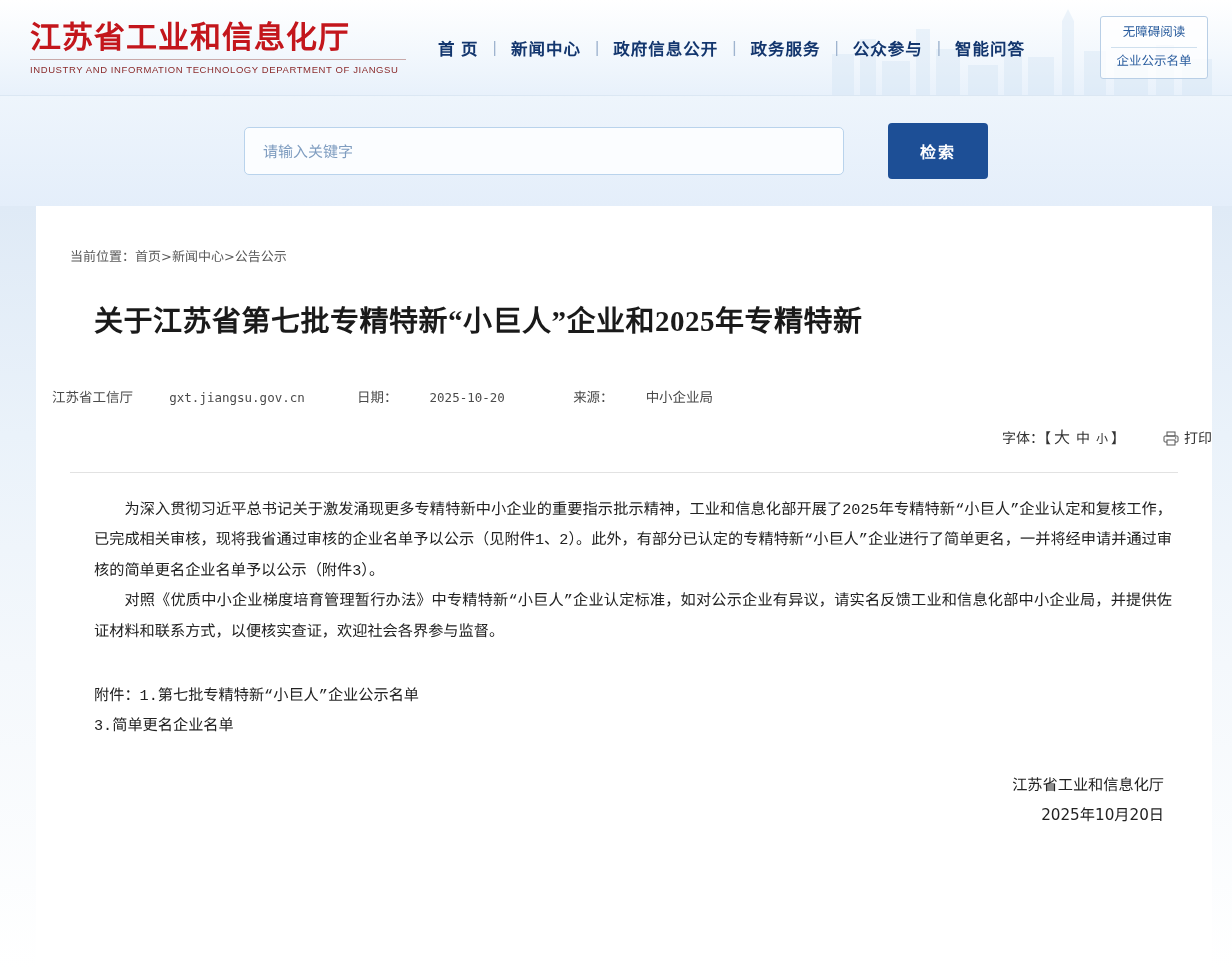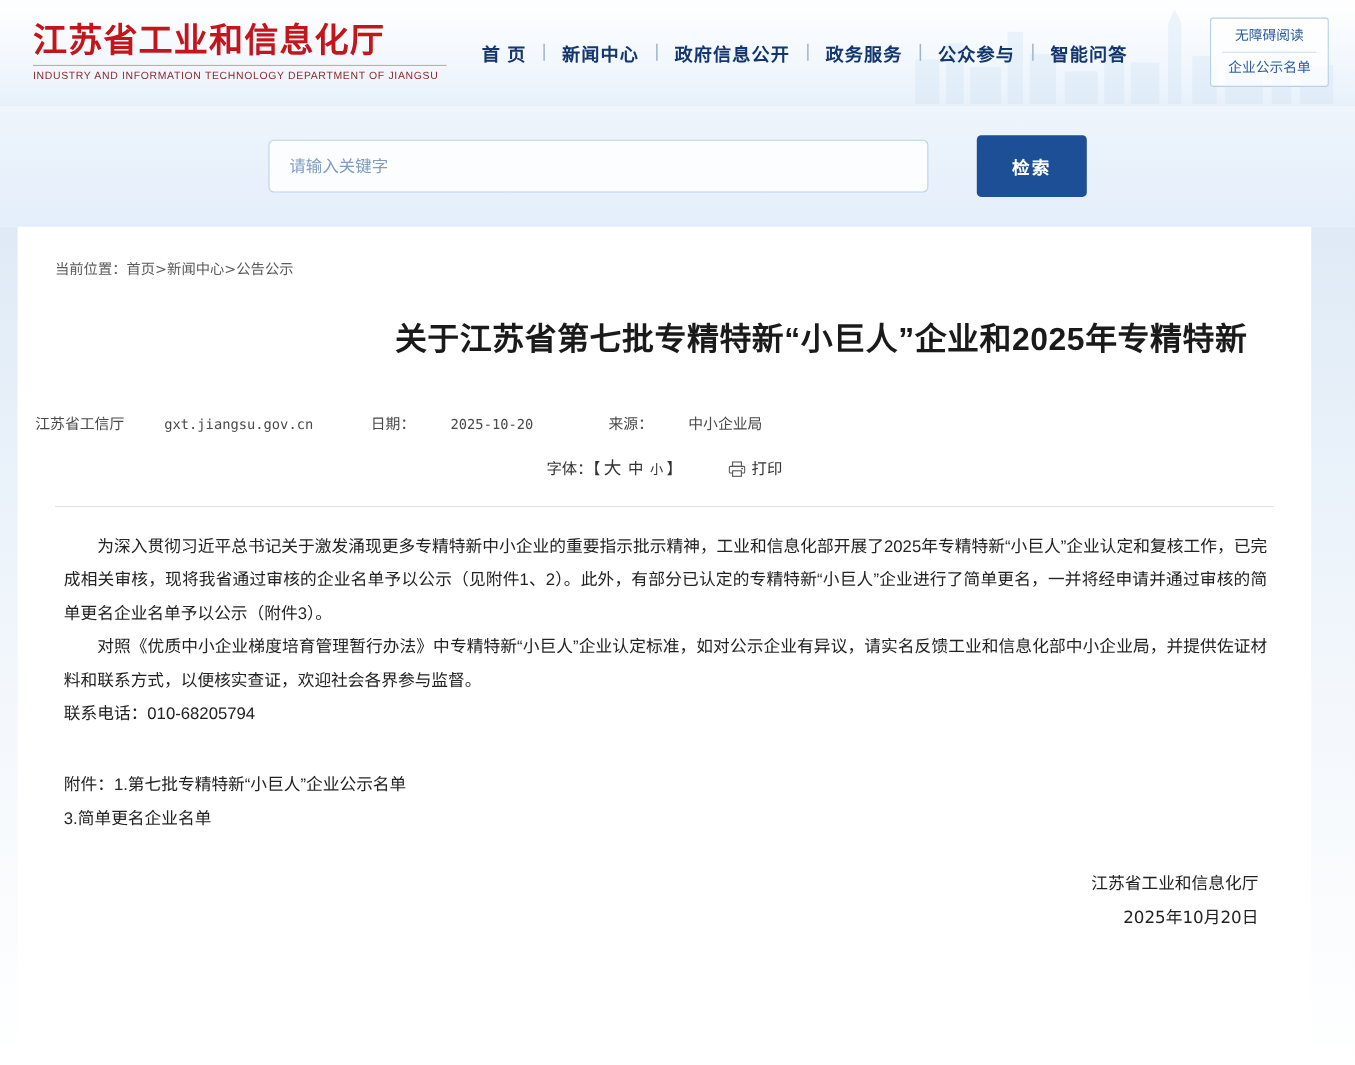--- a/index.html
+++ b/index.html
@@ -131,79 +131,79 @@
 
   
   .page-wrap {
     position: relative;
     height: 762px;
     background: linear-gradient(180deg, #dfeaf6 0%, #eaf2fa 30%, #f4f8fc 60%, #ffffff 100%);
     overflow: hidden;
   }
   .content-card {
     position: absolute;
-    left: 16px;
+    left: 36px;
     top: 0;
     width: 1176px;
     min-height: 762px;
     background: #ffffff;
-    padding: 4px 0 20px 0;
+    padding: 16px 0 20px 0;
   }
   .breadcrumb {
     padding: 24px 0 0 34px;
     font-size: 13px;
     color: #5a5a5a;
     font-family: "DejaVu Sans", "Liberation Sans", sans-serif;
   }
 
   .doc-title {
     margin: 34px auto 0;
     width: 1060px;
-    text-align: right;
-    font-family: Liberation Sans, sans-serif;
+    text-align: left;
+    font-family: Liberation Serif, serif;
     font-size: 29px;
     font-weight: bold;
     color: #1a1a1a;
     line-height: 1.55;
     letter-spacing: .5px;
   }
 
   .meta-line {
     margin-top: 42px;
     text-align: left;
     font-size: 13.5px;
     color: #4a4a4a;
     font-family: "DejaVu Sans", "Liberation Sans", sans-serif;
   }
   .meta-line span { margin: 0 16px; }
   .meta-mono { font-family: "DejaVu Sans Mono", "Liberation Mono", monospace; font-size: 12.5px; }
 
   .tools-line {
     margin-top: 18px;
-    text-align: center;
+    text-align: right;
     font-size: 14px;
     color: #333;
-    font-family: Liberation Mono, monospace;
+    font-family: Liberation Sans, sans-serif;
   }
   .tools-line .fs-group { margin-right: 34px; }
   .fs-opt { cursor: pointer; margin: 0 3px; }
   .fs-big { font-size: 16px; }
   .fs-mid { font-size: 14px; }
   .fs-sml { font-size: 12px; }
   .print-link { cursor: pointer; color: #333; }
   .printer-ico { vertical-align: -3px; margin-right: 5px; }
 
   .divider {
     margin: 24px 34px 0;
     border-top: 1px solid #e2e2e2;
   }
 
   .doc-body {
-    margin: 22px 40px 0 42px;
-    font-family: Liberation Sans, sans-serif;
+    margin: 22px 40px 0 58px;
+    font-family: Liberation Mono, monospace;
     font-size: 15.2px;
     line-height: 2.0;
     color: #222;
     text-align: justify;
   }
   .doc-body p { margin: 0; }
   .indent { text-indent: 2em; }
   .attach-block { margin-top: 34px; }
   .attach-sub { margin-left: 4.6em; }
   .sign-block {
@@ -302,21 +302,20 @@
           <circle cx="12.6" cy="7" r="0.8" fill="#555"></circle>
         </svg><span>打印</span>
       </span>
     </div>
 
     <div class="divider"></div>
 
     <div class="doc-body">
       <p class="indent">为深入贯彻习近平总书记关于激发涌现更多专精特新中小企业的重要指示批示精神，工业和信息化部开展了2025年专精特新“小巨人”企业认定和复核工作，已完成相关审核，现将我省通过审核的企业名单予以公示（见附件1、2）。此外，有部分已认定的专精特新“小巨人”企业进行了简单更名，一并将经申请并通过审核的简单更名企业名单予以公示（附件3）。</p>
       <p class="indent">对照《优质中小企业梯度培育管理暂行办法》中专精特新“小巨人”企业认定标准，如对公示企业有异议，请实名反馈工业和信息化部中小企业局，并提供佐证材料和联系方式，以便核实查证，欢迎社会各界参与监督。</p>
-      <p>联系电话：010-68205794</p>
 
       <div class="attach-block">
         <p>附件：1.第七批专精特新“小巨人”企业公示名单</p>
         <p class="attach-sub">3.简单更名企业名单</p>
       </div>
     </div>
 
     <div class="sign-block">
       <div>江苏省工业和信息化厅</div>
       <div>2025年10月20日</div>

